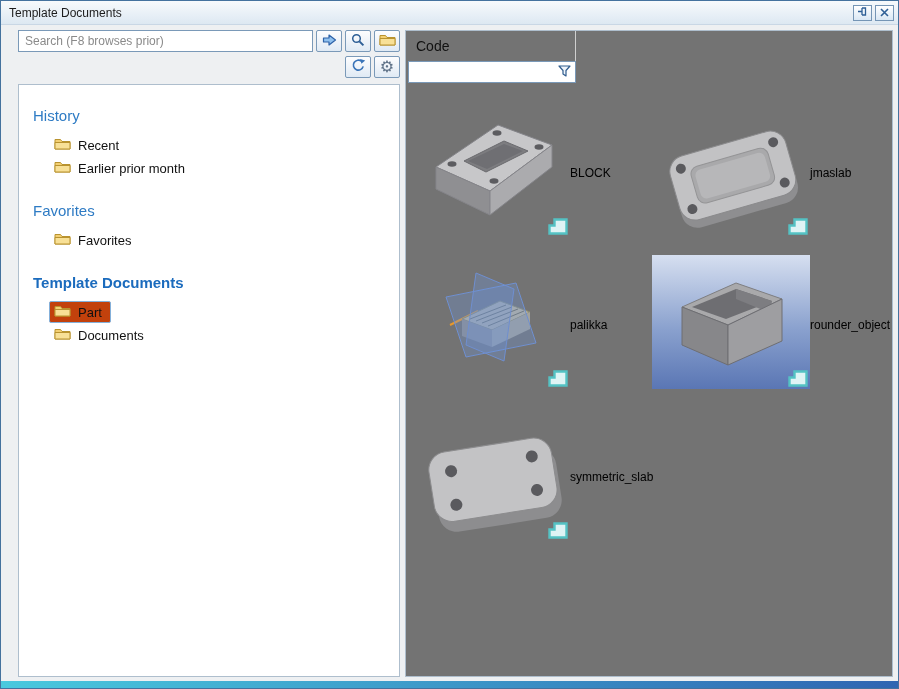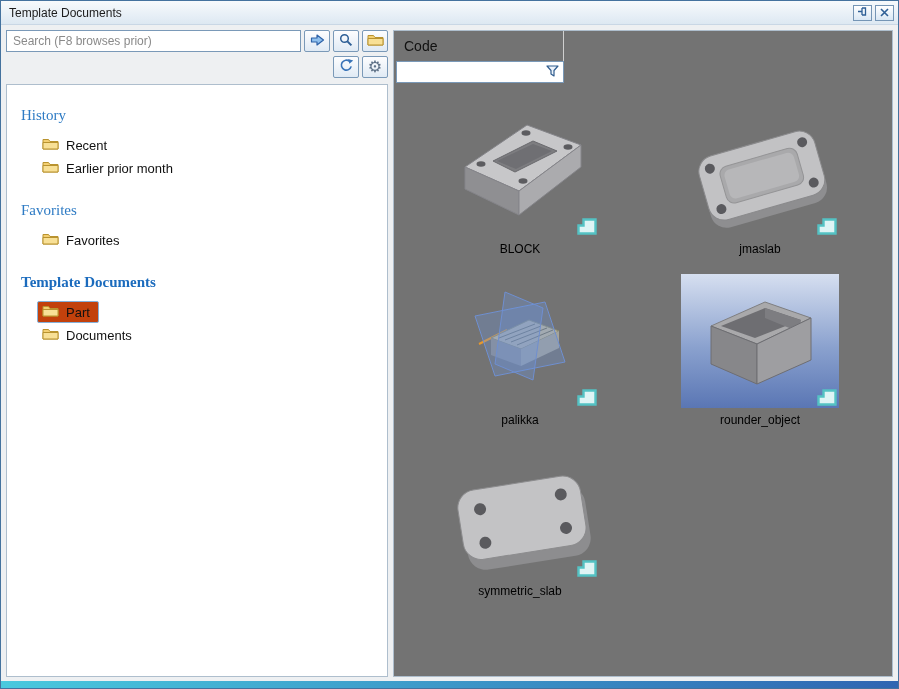--- a/index.html
+++ b/index.html
@@ -5,51 +5,51 @@
   * { box-sizing: border-box; margin: 0; padding: 0; }
   html, body { width: 899px; height: 689px; font-family: "Liberation Sans", "DejaVu Sans", sans-serif; background: #fff; }
   .window { width: 899px; height: 689px; border: 1px solid #44729e; background: #eef0f2; display: flex; flex-direction: column; }
 
   
   .titlebar { height: 24px; background: linear-gradient(#f7fafc, #dde8f2); border-bottom: 1px solid #c9d7e5; display: flex; align-items: center; padding: 0 4px 0 8px; flex: 0 0 auto; }
   .title { flex: 1; font-size: 12px; color: #1c1c1c; }
   .tb-btn { width: 19px; height: 16px; border: 1px solid #7595b5; background: linear-gradient(#ffffff, #d9e7f4); display: flex; align-items: center; justify-content: center; margin-left: 3px; padding: 0; }
 
   
-  .content { flex: 1; display: flex; padding: 5px 5px 4px 5px; gap: 5px; min-height: 0; }
+  .content { flex: 1; display: flex; padding: 5px 5px 4px 17px; gap: 5px; min-height: 0; }
 
   
   .left { width: 382px; display: flex; flex-direction: column; min-height: 0; flex: 0 0 auto; }
   .search-row { display: flex; gap: 3px; }
   .search-input { flex: 1; height: 22px; border: 1px solid #7a99b8; padding: 0 6px; font-size: 12px; color: #222; background: #fff; min-width: 0; }
   .search-input::placeholder { color: #8a8a8a; }
   .tool-btn { width: 26px; height: 22px; border: 1px solid #7a99b8; background: linear-gradient(#fdfdfe, #e0eaf4); border-radius: 2px; display: flex; align-items: center; justify-content: center; padding: 0; }
   .tools-row { display: flex; justify-content: flex-end; gap: 3px; margin-top: 4px; }
   .gear-glyph { font-family: "DejaVu Sans", sans-serif; font-size: 16px; line-height: 1; color: #5f7288; }
 
   .tree-box { margin-top: 6px; flex: 1; background: #fff; border: 1px solid #aebecd; padding: 16px 10px 10px 14px; overflow: hidden; }
-  .tree-header { font-size: 15px; color: #2e7bc4; margin: 22px 0 10px 0; cursor: default; font-family: Liberation Serif, serif; }
+  .tree-header { font-size: 15px; color: #2e7bc4; margin: 22px 0 10px 0; cursor: default; }
   .tree-header.first { margin-top: 6px; }
   .tree-header.bold { font-weight: bold; color: #1b6bbd; }
   .tree-items { margin-left: 16px; }
   .tree-item { display: flex; align-items: flex-start; height: 23px; }
   .tree-item-inner { display: inline-flex; align-items: center; gap: 7px; padding: 2px 8px 2px 4px; border: 1px solid transparent; border-radius: 2px; font-size: 13px; color: #111; }
   .tree-item.selected .tree-item-inner { background: #c2410c; border-color: #84b0da; }
 
   
   .right { flex: 1; background: #737373; border: 1px solid #aebecd; display: flex; flex-direction: column; min-height: 0; overflow: hidden; }
   .list-header { height: 30px; display: flex; flex: 0 0 auto; }
   .header-col { width: 170px; border-right: 1px solid #cfcfcf; display: flex; align-items: center; padding-left: 10px; font-size: 14px; color: #111; }
   .filter-row { display: flex; margin-left: 2px; flex: 0 0 auto; }
   .filter-box { width: 168px; height: 22px; border: 1px solid #7a99b8; background: #fff; display: flex; align-items: center; }
   .filter-input { flex: 1; min-width: 0; border: none; outline: none; height: 100%; padding: 0 4px; font-size: 12px; }
   .filter-btn { width: 22px; height: 20px; border: none; background: #fff; display: flex; align-items: center; justify-content: center; padding: 0; }
 
   .items { margin-top: 20px; display: grid; grid-template-columns: 240px 240px; row-gap: 18px; padding-left: 6px; }
-  .cell { display: flex; flex-direction: column; align-items: center; }
+  .cell { display: flex; align-items: center; }
   .thumb { width: 158px; height: 134px; position: relative; display: flex; align-items: center; justify-content: center; }
   .thumb.bluebg { background: linear-gradient(#d6dff0, #8aa1ce 55%, #5a76b4); }
   .badge { position: absolute; right: 2px; bottom: 2px; line-height: 0; }
   .cell-label { margin-top: 5px; font-size: 12px; color: #000; }
 
   
   .bottom-strip { height: 7px; flex: 0 0 auto; background: linear-gradient(to right, #49c9de, #2f65b2); }
 </style>
 </head>
 <body>

